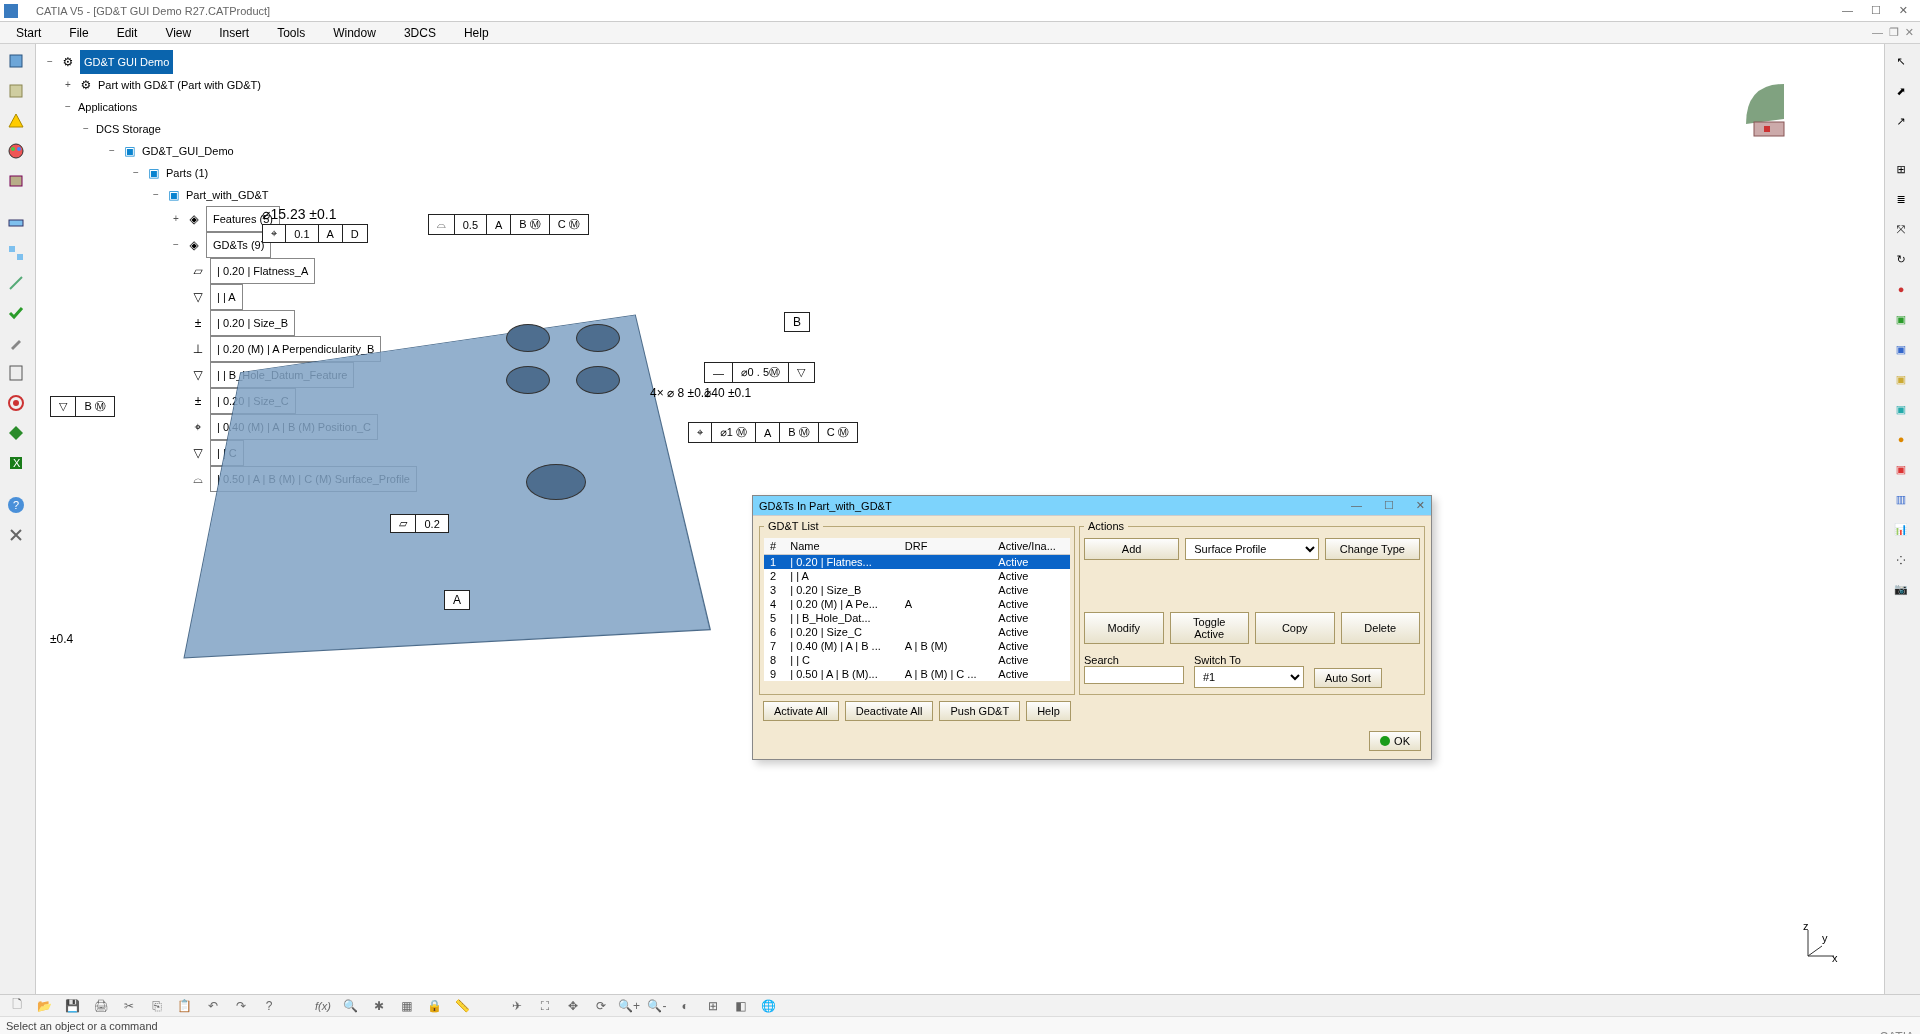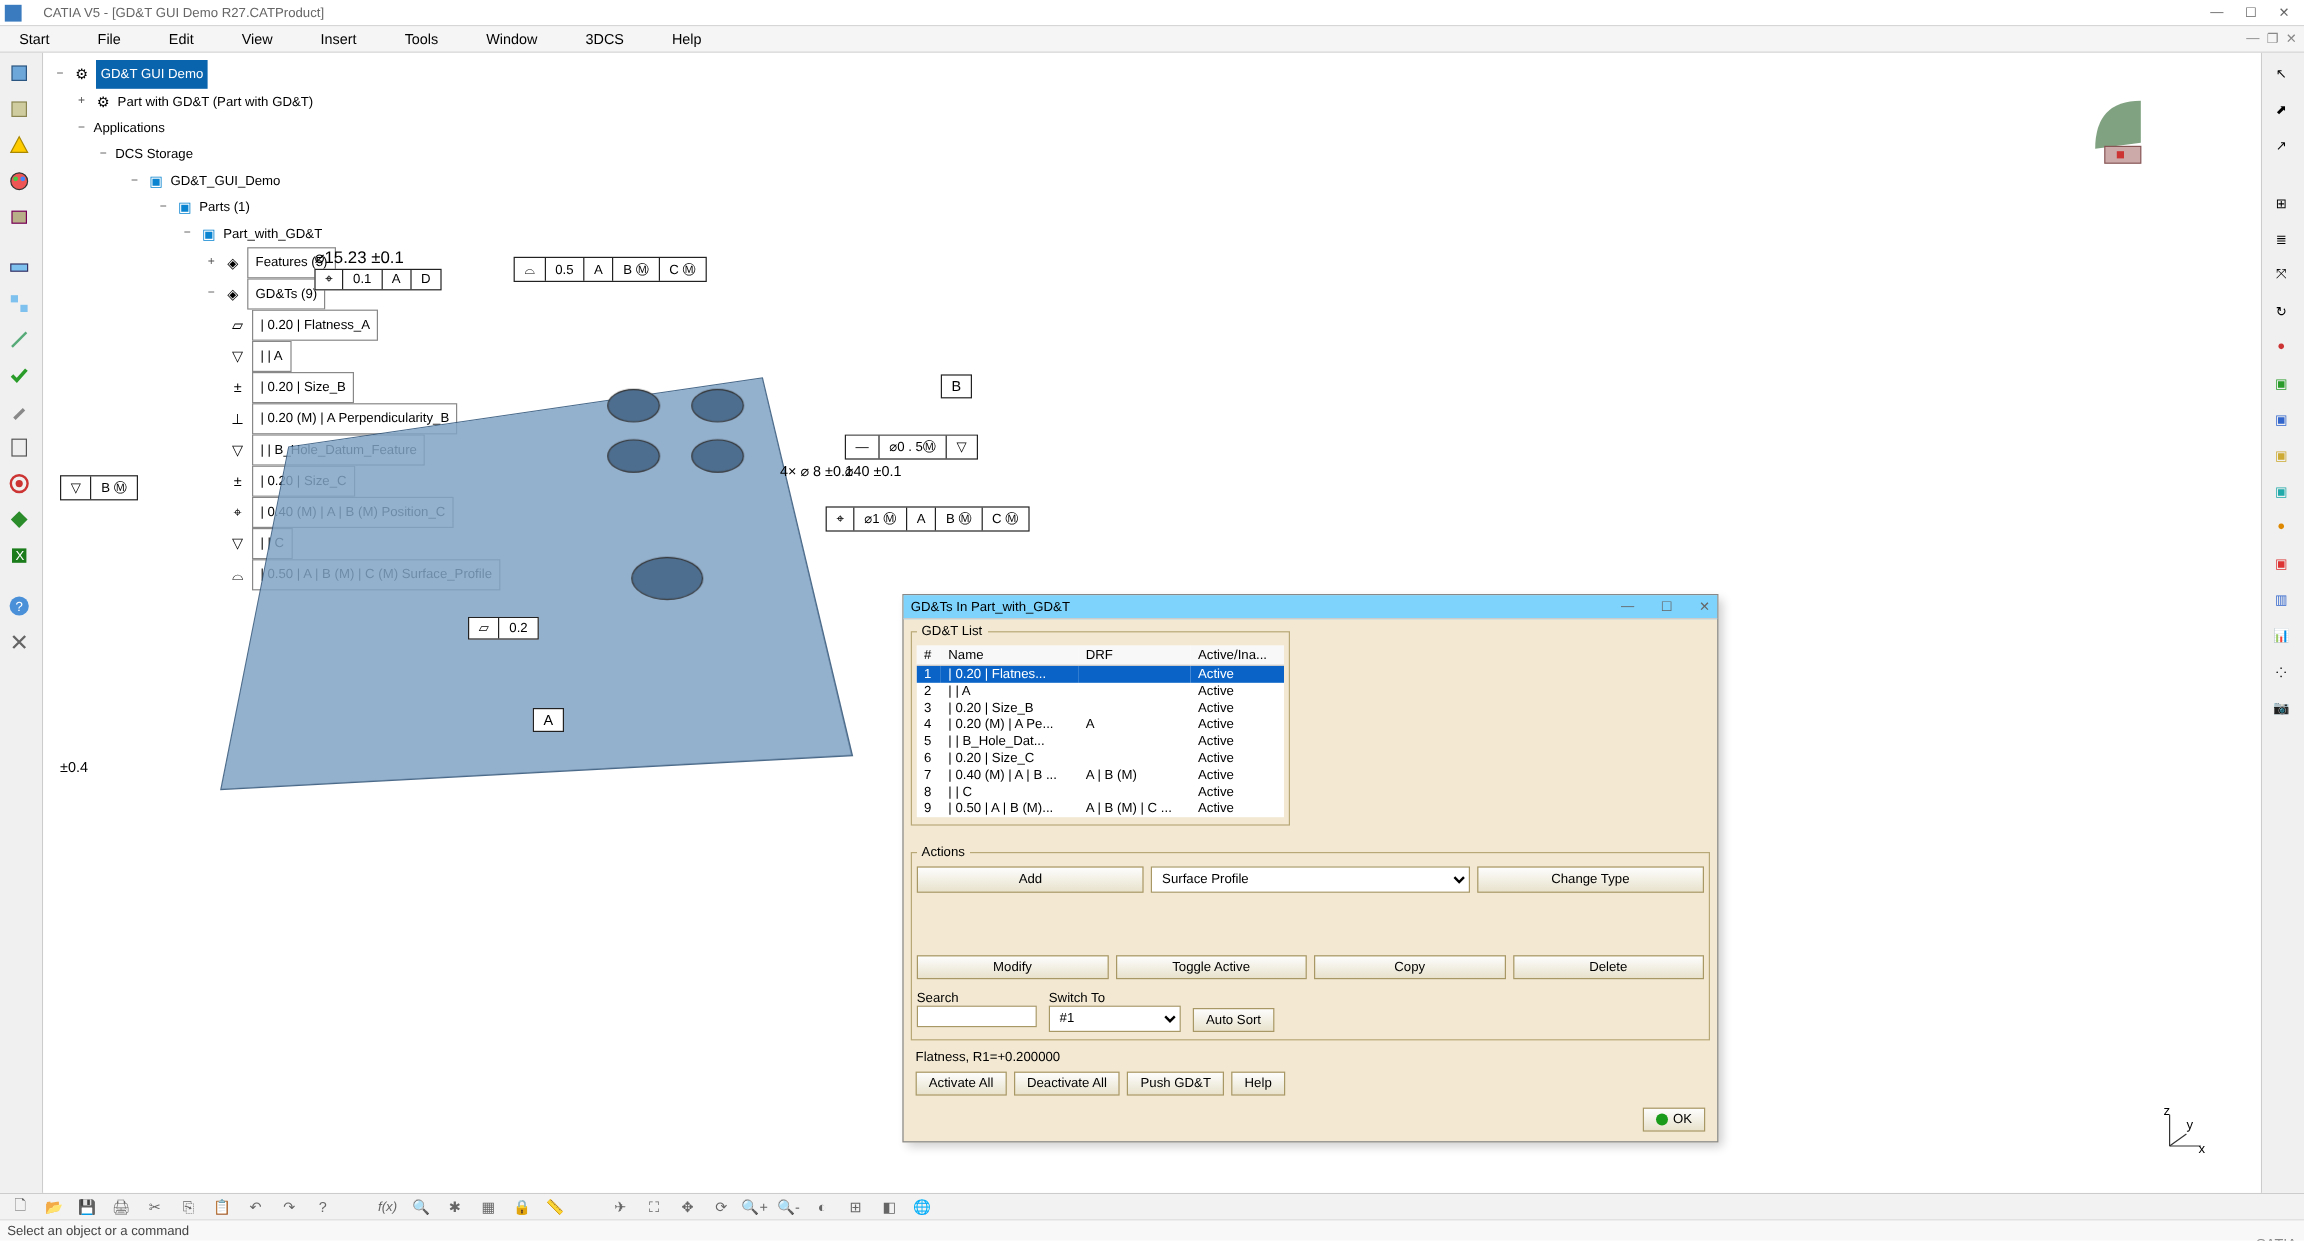--- a/index.html
+++ b/index.html
@@ -4,21 +4,21 @@
 <style>
 * { box-sizing: border-box; margin: 0; padding: 0; font-family: "Segoe UI", Tahoma, sans-serif; font-size: 11px; }
 body { background: #fff; width: 1920px; height: 1034px; overflow: hidden; position: relative; }
 
 .titlebar { height: 22px; background: #fff; border-bottom: 1px solid #ccc; display: flex; align-items: center; padding: 0 4px; gap: 12px; }
 .titlebar .app-icon { width: 14px; height: 14px; background: #3a7bbf; margin-right: 6px; }
 .titlebar .title { color: #666; font-size: 11px; }
 .titlebar .win-controls { margin-left: auto; display: flex; gap: 18px; padding-right: 8px; }
 .titlebar .win-controls span { color: #666; cursor: pointer; }
 
-.menubar { height: 22px; background: #f5f5f5; border-bottom: 1px solid #d0d0d0; display: flex; align-items: center; padding: 0 6px; gap: 20px; }
+.menubar { height: 22px; background: #f5f5f5; border-bottom: 1px solid #d0d0d0; display: flex; align-items: center; padding: 0 6px; gap: 8px; }
 .menubar .menu-item { padding: 2px 10px; font-size: 12px; cursor: pointer; }
 .menubar .sub-win-controls { margin-left: auto; display: flex; gap: 6px; font-size: 9px; color: #888; }
 
 .workspace { position: relative; height: calc(1034px - 22px - 22px - 22px - 18px); display: flex; }
 
 .left-toolbar { width: 36px; background: #f0f0f0; border-right: 1px solid #ccc; display: flex; flex-direction: column; gap: 4px; padding: 4px 2px; }
 .left-toolbar .tb-btn { width: 28px; height: 26px; border: 1px solid transparent; display: flex; align-items: center; justify-content: center; cursor: pointer; }
 
 .right-toolbar { width: 36px; background: #f0f0f0; border-left: 1px solid #ccc; display: flex; flex-direction: column; gap: 4px; padding: 4px 2px; }
 .right-toolbar .tb-btn { width: 28px; height: 26px; border: 1px solid transparent; display: flex; align-items: center; justify-content: center; cursor: pointer; }
@@ -47,21 +47,21 @@
 .fcf span:last-child { border-right: none; }
 .datum-box { position: absolute; border: 1px solid #222; background: #fff; padding: 2px 8px; font-size: 12px; }
 
 .compass { position: absolute; right: 88px; top: 20px; width: 60px; height: 60px; }
 .triad { position: absolute; right: 44px; bottom: 28px; font-size: 10px; color: #333; }
 
 
 .dialog { position: absolute; left: 716px; top: 451px; width: 680px; background: #f3e9d2; border: 1px solid #888; box-shadow: 4px 4px 8px rgba(0,0,0,0.2); }
 .dialog .dlg-titlebar { height: 20px; background: #7dd3fc; border-bottom: 1px solid #ccc; display: flex; align-items: center; padding: 0 6px; font-size: 11px; }
 .dialog .dlg-titlebar .dlg-controls { margin-left: auto; display: flex; gap: 22px; color: #666; }
-.dialog .dlg-body { padding: 4px 6px; display: flex; gap: 16px; flex-direction: column; }
+.dialog .dlg-body { padding: 4px 6px; display: flex; gap: 4px; }
 .dialog fieldset { border: 1px solid #b8a878; padding: 6px 4px; }
 .dialog legend { padding: 0 4px; font-size: 11px; }
 .gdt-list-panel { width: 316px; }
 .actions-panel { flex: 1; }
 
 .gdt-table { width: 100%; border-collapse: collapse; background: #fff; font-size: 11px; }
 .gdt-table th { text-align: left; padding: 2px 6px; background: #f8f8f8; border-bottom: 1px solid #ccc; font-weight: normal; }
 .gdt-table td { padding: 1px 6px; }
 .gdt-table tr.selected td { background: #0a64c8; color: #fff; }
 
@@ -461,21 +461,20 @@
             <div>
               <div>Switch To</div>
               <select class="drop" style="width:110px"><option>#1</option></select>
             </div>
             <div style="align-self:flex-end">
               <button class="btn">Auto Sort</button>
             </div>
           </div>
         </fieldset>
       </div>
-      <div class="dlg-footer-text">Flatness, R1=+0.200000</div>
       <div class="dlg-footer-btns">
         <button class="btn">Activate All</button>
         <button class="btn">Deactivate All</button>
         <button class="btn">Push GD&amp;T</button>
         <button class="btn">Help</button>
       </div>
       <div class="dlg-ok-row">
         <button class="btn ok-btn">
             <span class="ok-dot"></span>
             <span>OK</span>

